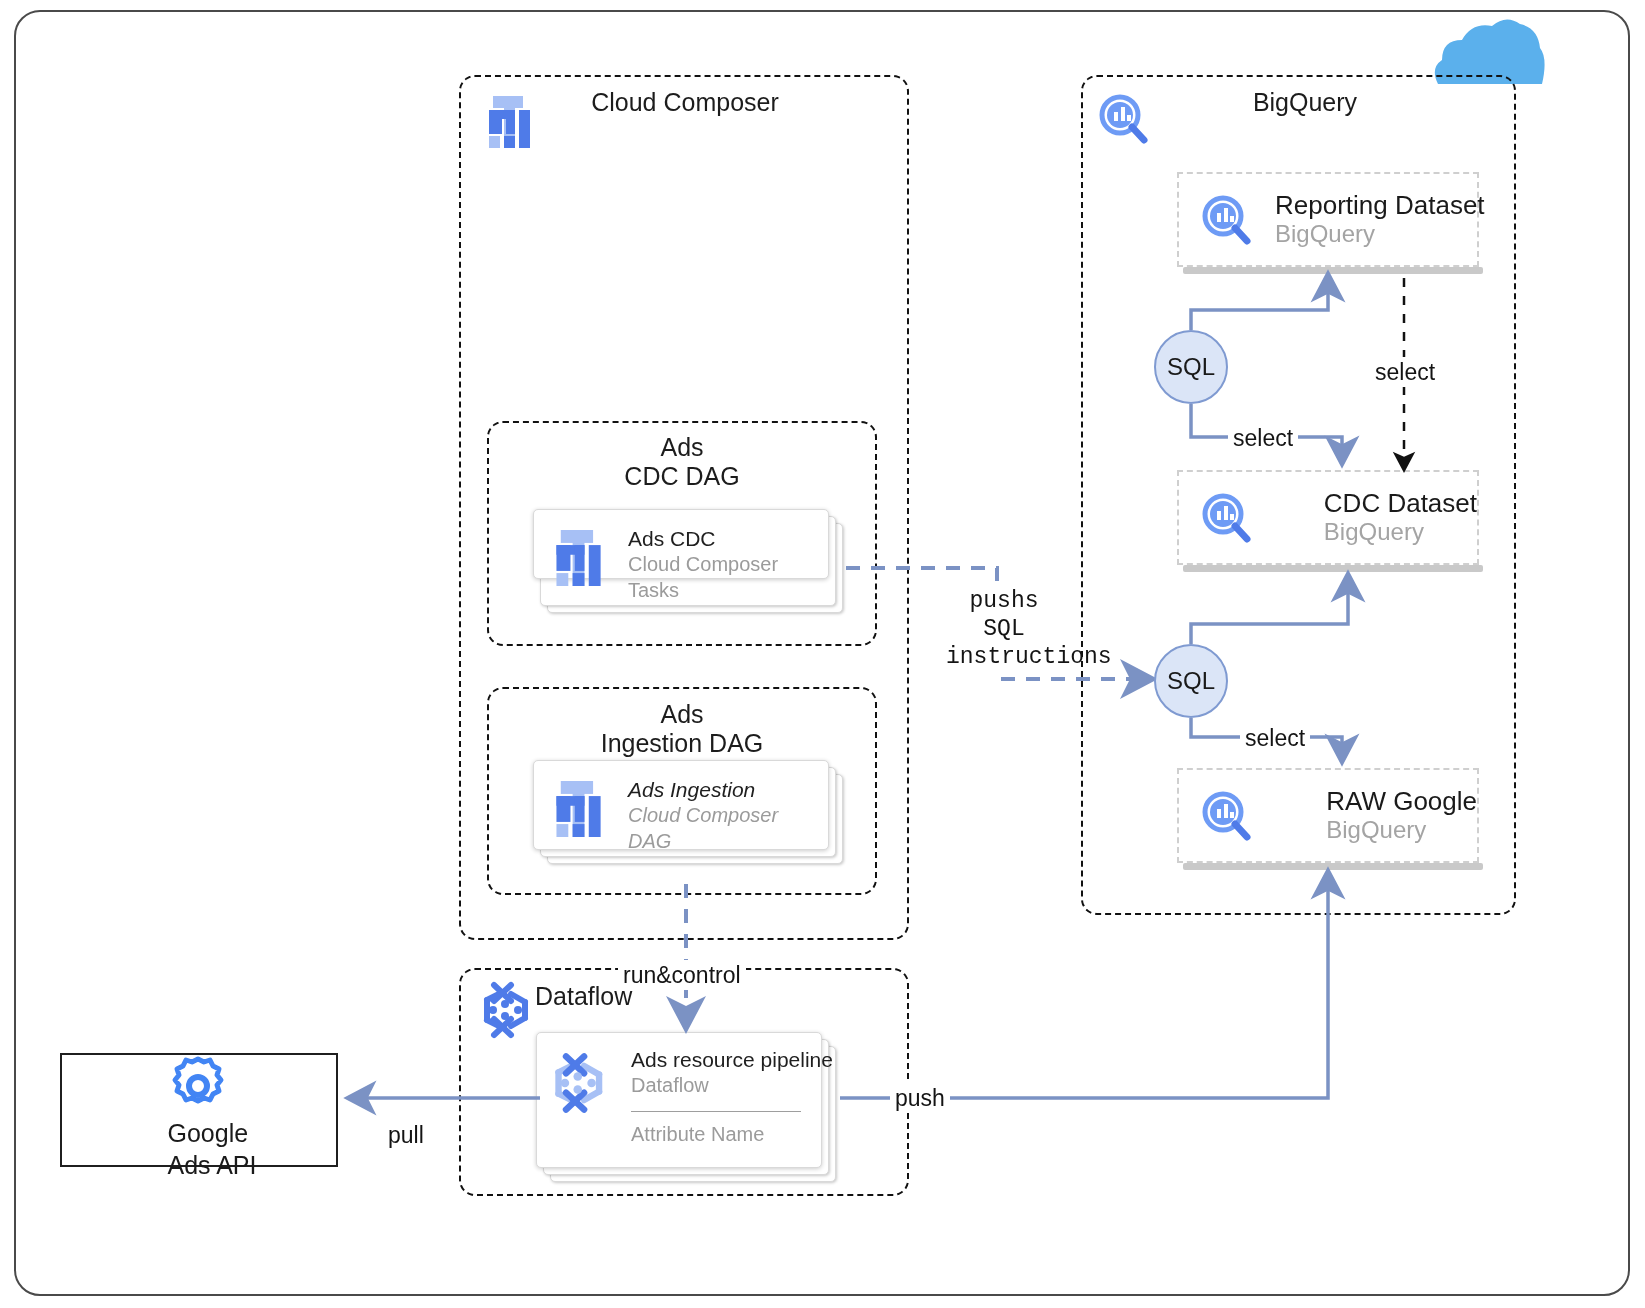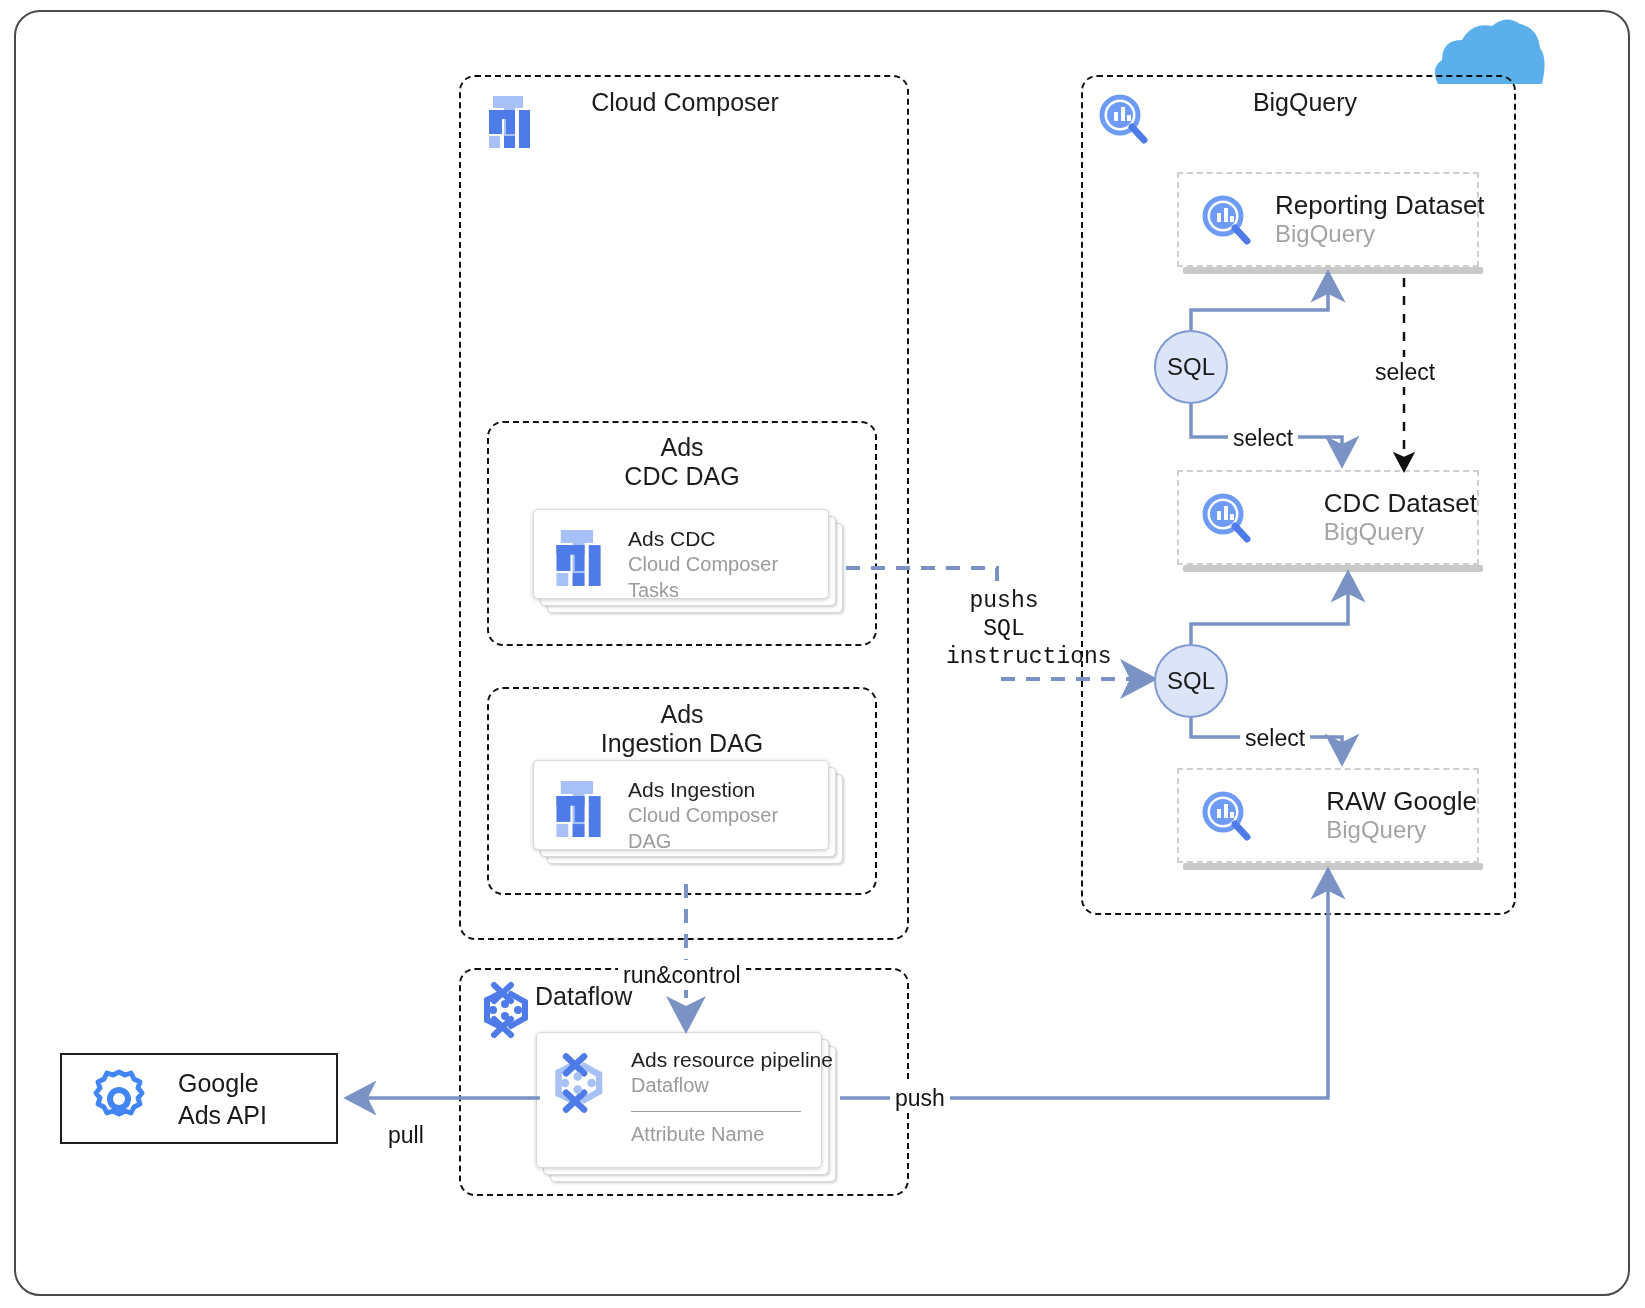--- a/index.html
+++ b/index.html
@@ -235,21 +235,21 @@
   </div>
   <div class="group-title" style="left:560px; top:88px; width:250px;">Cloud Composer</div>
 
   <div class="group-box" style="left:487px; top:421px; width:390px; height:225px;"></div>
   <div class="group-title" style="left:527px; top:433px; width:310px; white-space:pre-line;">Ads
 CDC DAG</div>
 
   <div class="stack-card" style="left:533px; top:509px; width:310px; height:104px;">
     <div class="sheet s3" style="width:296px;height:90px;"></div>
     <div class="sheet s2" style="width:296px;height:90px;"></div>
-    <div class="sheet s1" style="width:296px;height:90px;">
+    <div class="sheet s1" style="width:296px;height:70px;">
       <div class="card-icon">
         <svg width="52" height="56" viewBox="0 0 48 52">
           <rect x="8" y="0" width="30" height="12" fill="#A7C0F5"></rect>
           <rect x="19" y="0" width="11" height="52" fill="#A7C0F5"></rect>
           <rect x="4" y="14" width="13" height="24" fill="#4F7BE8"></rect>
           <rect x="4" y="14" width="26" height="9" fill="#4F7BE8"></rect>
           <rect x="21" y="14" width="9" height="24" fill="#4F7BE8"></rect>
           <rect x="4" y="40" width="11" height="12" fill="#A7C0F5"></rect>
           <rect x="19" y="40" width="11" height="12" fill="#4F7BE8"></rect>
           <rect x="34" y="14" width="11" height="38" fill="#4F7BE8"></rect>
@@ -260,21 +260,21 @@
         <div class="card-sub" style="white-space:pre-line;">Cloud Composer
 Tasks</div>
       </div>
     </div>
   </div>
 
   <div class="group-box" style="left:487px; top:687px; width:390px; height:208px;"></div>
   <div class="group-title" style="left:527px; top:700px; width:310px; white-space:pre-line;">Ads
 Ingestion DAG</div>
 
-  <div class="stack-card" style="left:533px; top:760px; width:310px; height:104px;">
+  <div class="stack-card" style="left:533px; top:760px; width:310px; height:104px;font-style:italic;">
     <div class="sheet s3" style="width:296px;height:90px;"></div>
     <div class="sheet s2" style="width:296px;height:90px;"></div>
     <div class="sheet s1" style="width:296px;height:90px;">
       <div class="card-icon">
         <svg width="52" height="56" viewBox="0 0 48 52">
           <rect x="8" y="0" width="30" height="12" fill="#A7C0F5"></rect>
           <rect x="19" y="0" width="11" height="52" fill="#A7C0F5"></rect>
           <rect x="4" y="14" width="13" height="24" fill="#4F7BE8"></rect>
           <rect x="4" y="14" width="26" height="9" fill="#4F7BE8"></rect>
           <rect x="21" y="14" width="9" height="24" fill="#4F7BE8"></rect>
@@ -342,21 +342,21 @@
       </div>
       <div class="card-text">
         <div class="card-title">Ads resource pipeline</div>
         <div class="card-sub">Dataflow</div>
         <div class="card-rule"></div>
         <div class="card-sub">Attribute Name</div>
       </div>
     </div>
   </div>
 
-  <div class="api-box" style="left:60px; top:1053px; width:278px; height:91px;">
+  <div class="api-box" style="left:60px; top:1053px; width:278px; height:114px;flex-direction:column;">
     <div class="api-icon">
       <svg width="62" height="62" viewBox="0 0 62 62">
         <path d="M31 4 l6 3 l6 -2 l3 6 l6 3 l-2 6 l4 5 l-4 5 l2 6 l-6 3 l-3 6 l-6 -2 l-6 3 l-6 -3 l-6 2 l-3 -6 l-6 -3 l2 -6 l-4 -5 l4 -5 l-2 -6 l6 -3 l3 -6 l6 2 Z" fill="none" stroke="#4285F4" stroke-width="5" stroke-linejoin="round"></path>
         <circle cx="31" cy="31" r="9" fill="none" stroke="#4285F4" stroke-width="6"></circle>
       </svg>
     </div>
     <div class="api-text">Google
 Ads API</div>
   </div>
 

